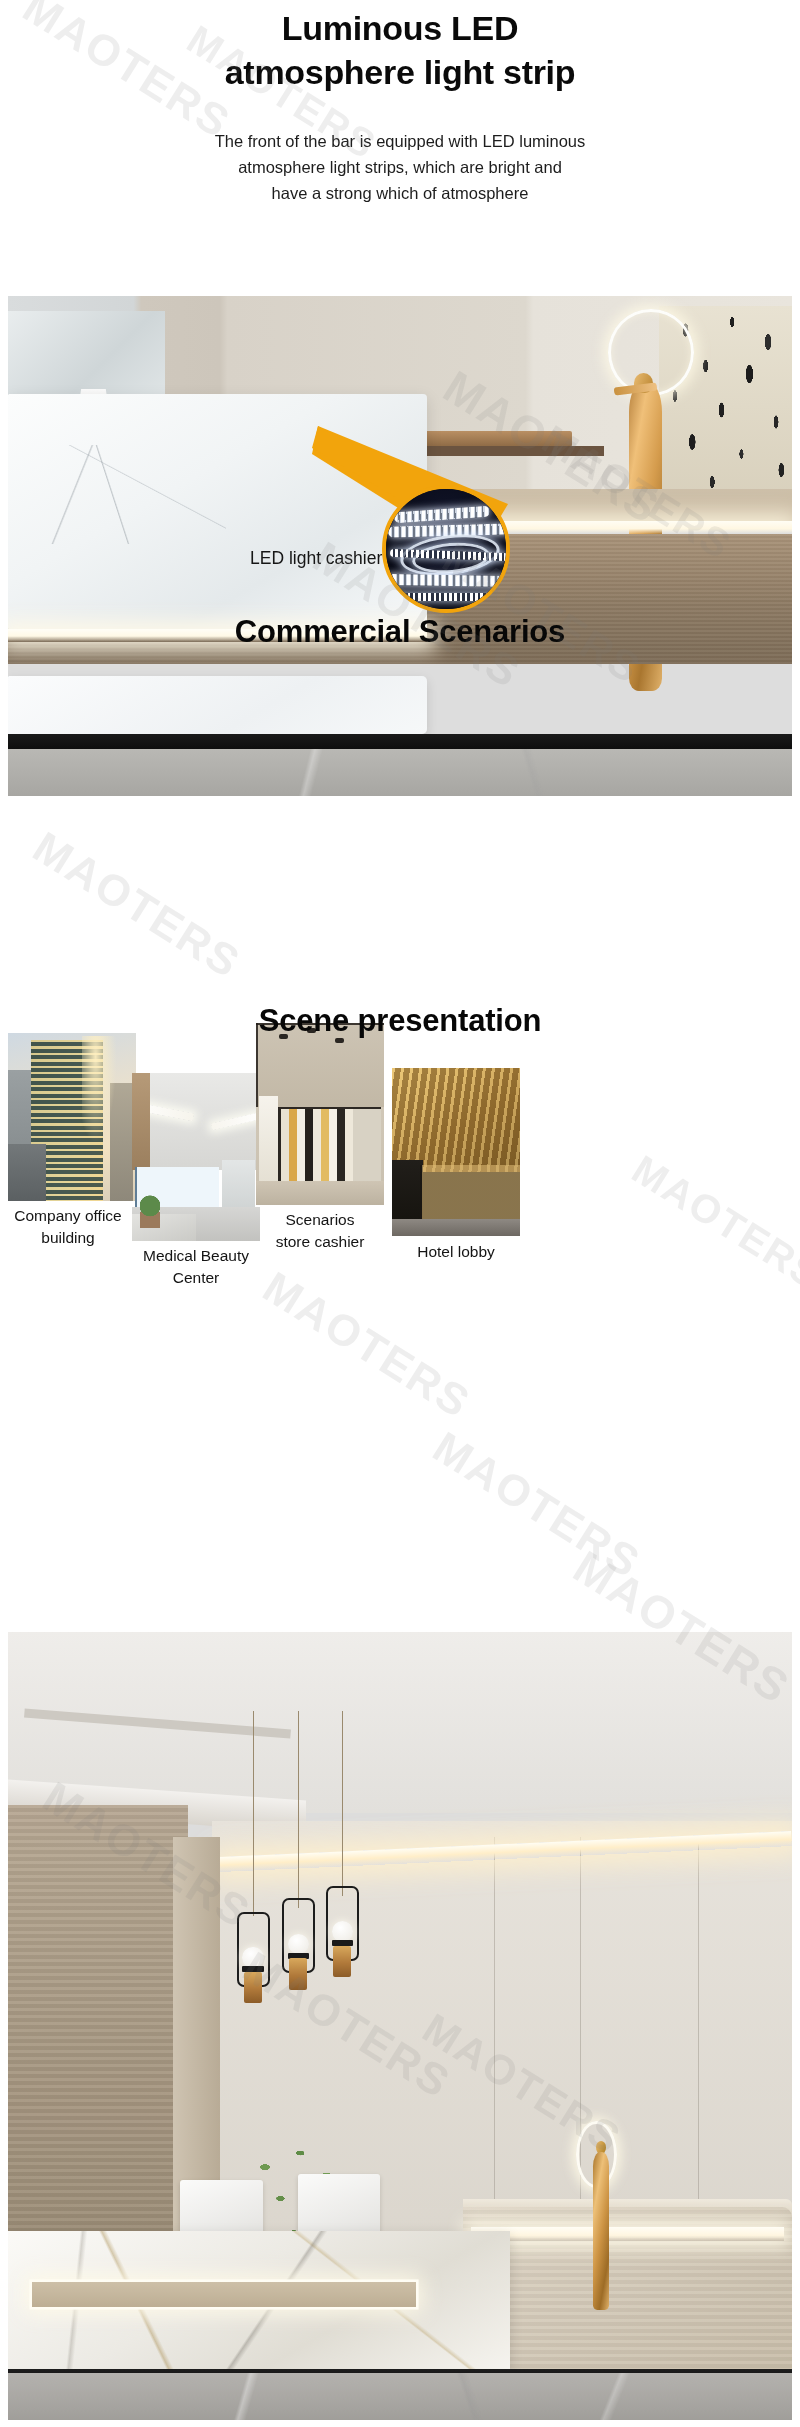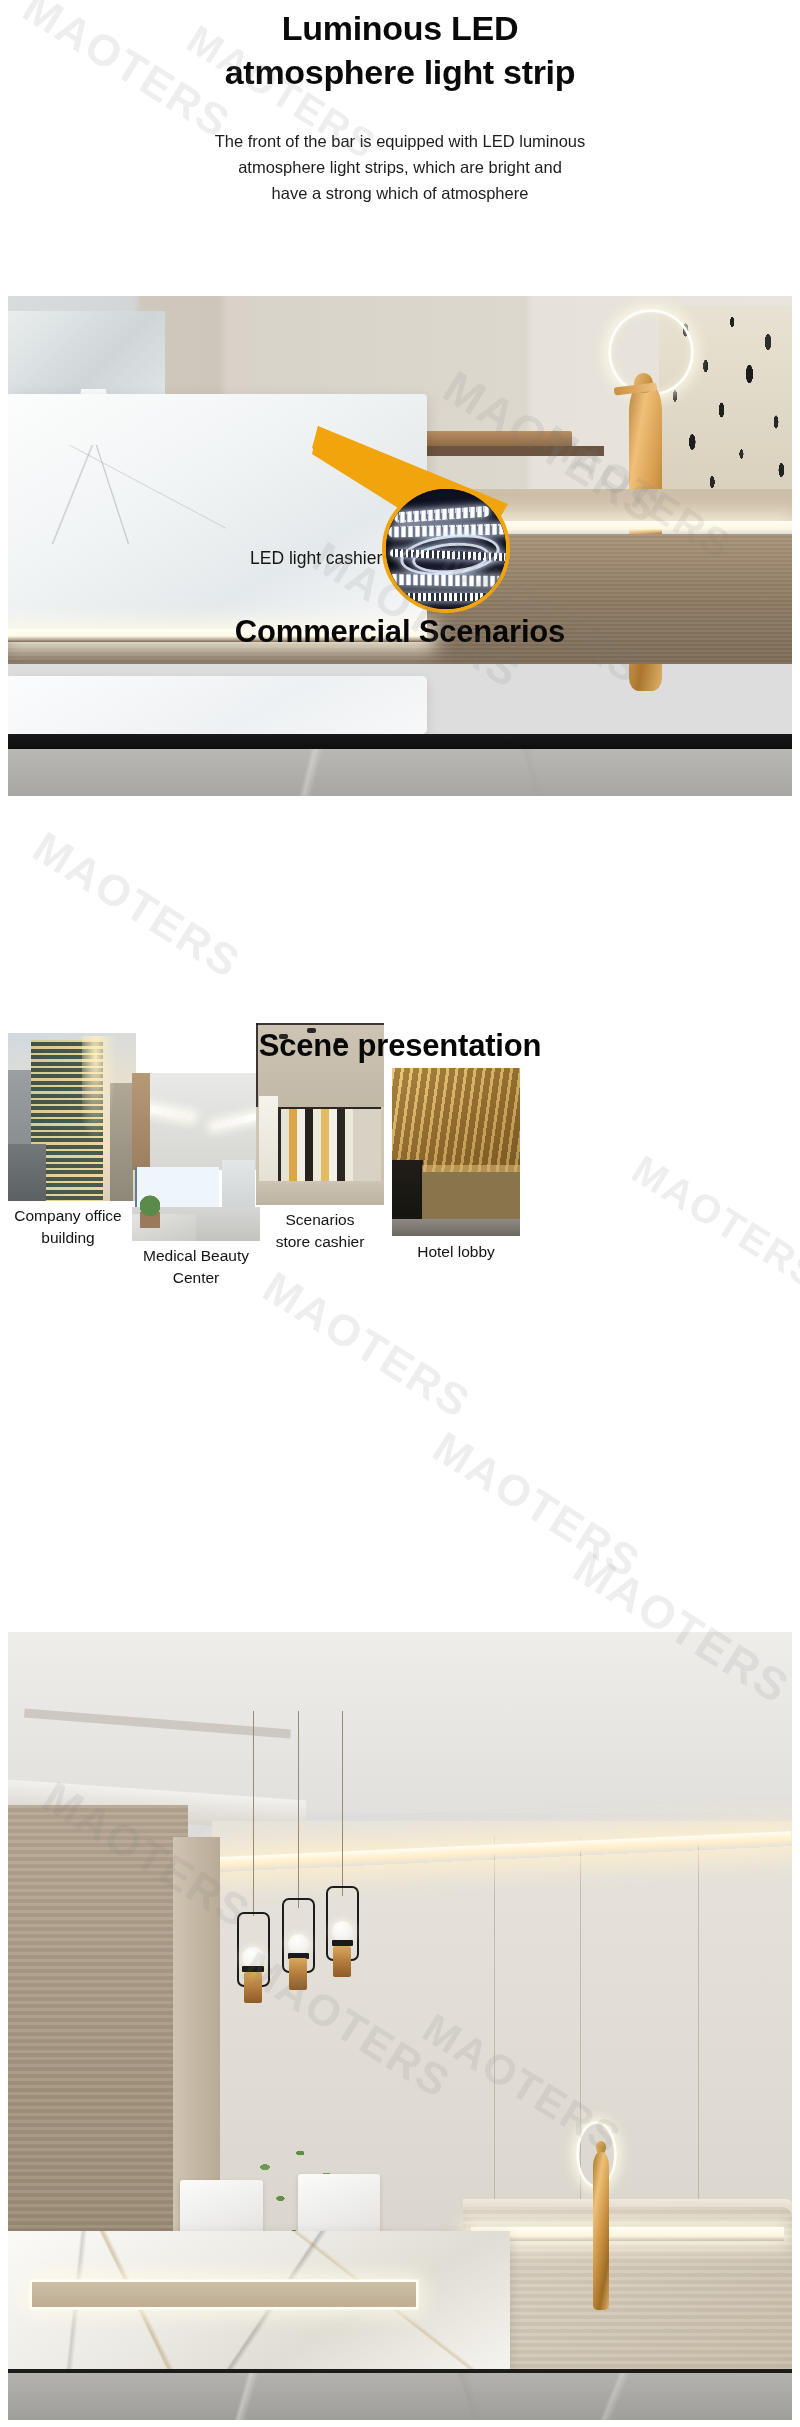--- a/index.html
+++ b/index.html
@@ -529,21 +529,21 @@
   <div class="sc4-base"></div>
   <div class="sc4-ceil"></div>
   <div class="sc4-dark"></div>
   <div class="sc4-glass"></div>
   <div class="sc4-ground"></div>
 </div>
 <div class="thumb-cap" style="left:386px; top:1241px; width:140px;">
   <div>Hotel lobby</div>
 </div>
 
-<div class="section-head" style="top:1003px;margin-top:25px;">Scene presentation</div>
+<div class="section-head" style="top:1003px;">Scene presentation</div>
 
 <div class="photo" id="scene">
   <div class="sn-ceil"></div>
   <div class="sn-ceil-slot"></div>
   <div class="sn-soffit"></div>
   <div class="sn-backwall"></div>
   <div class="sn-wall-seam" style="left:62%;"></div>
   <div class="sn-wall-seam" style="left:73%;"></div>
   <div class="sn-wall-seam" style="left:88%;"></div>
   <div class="sn-cove"></div>

